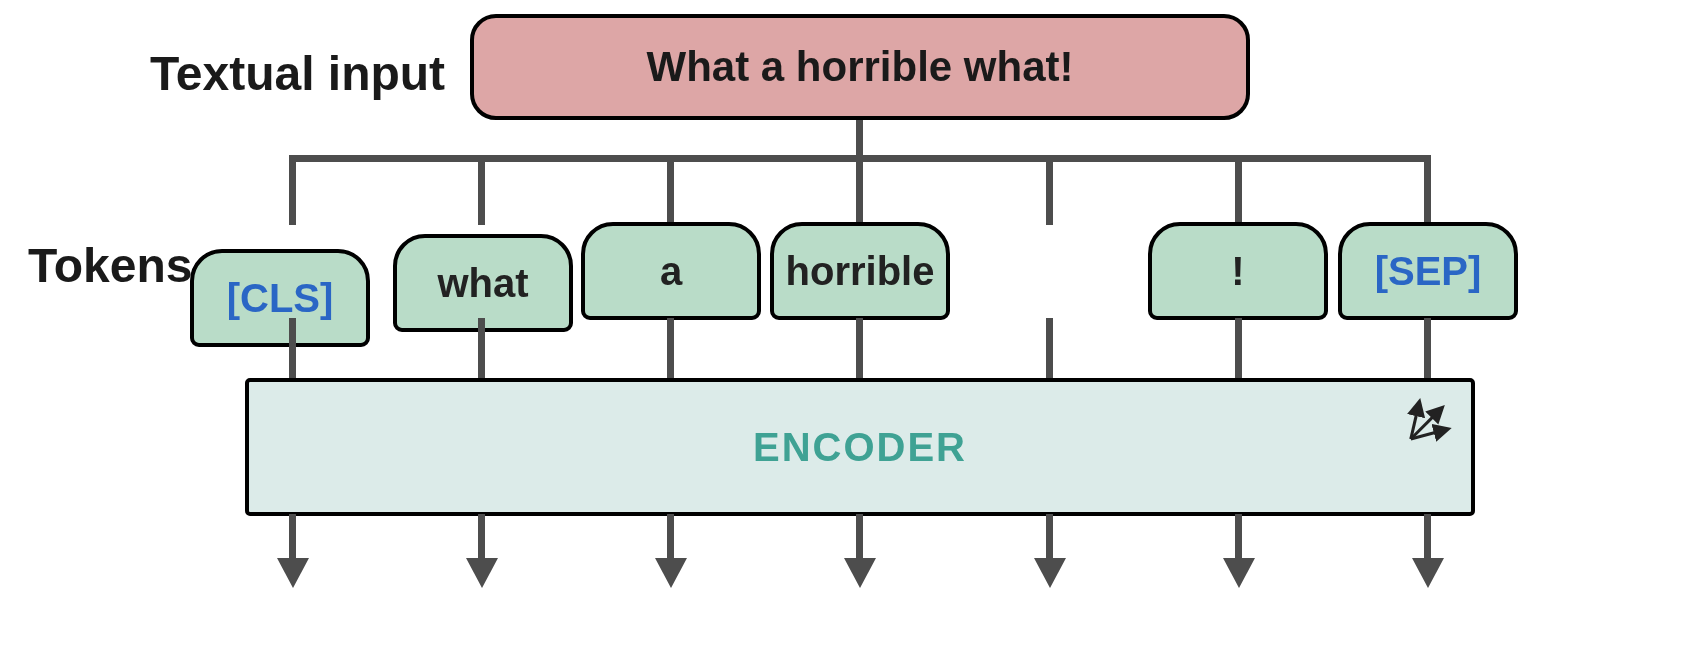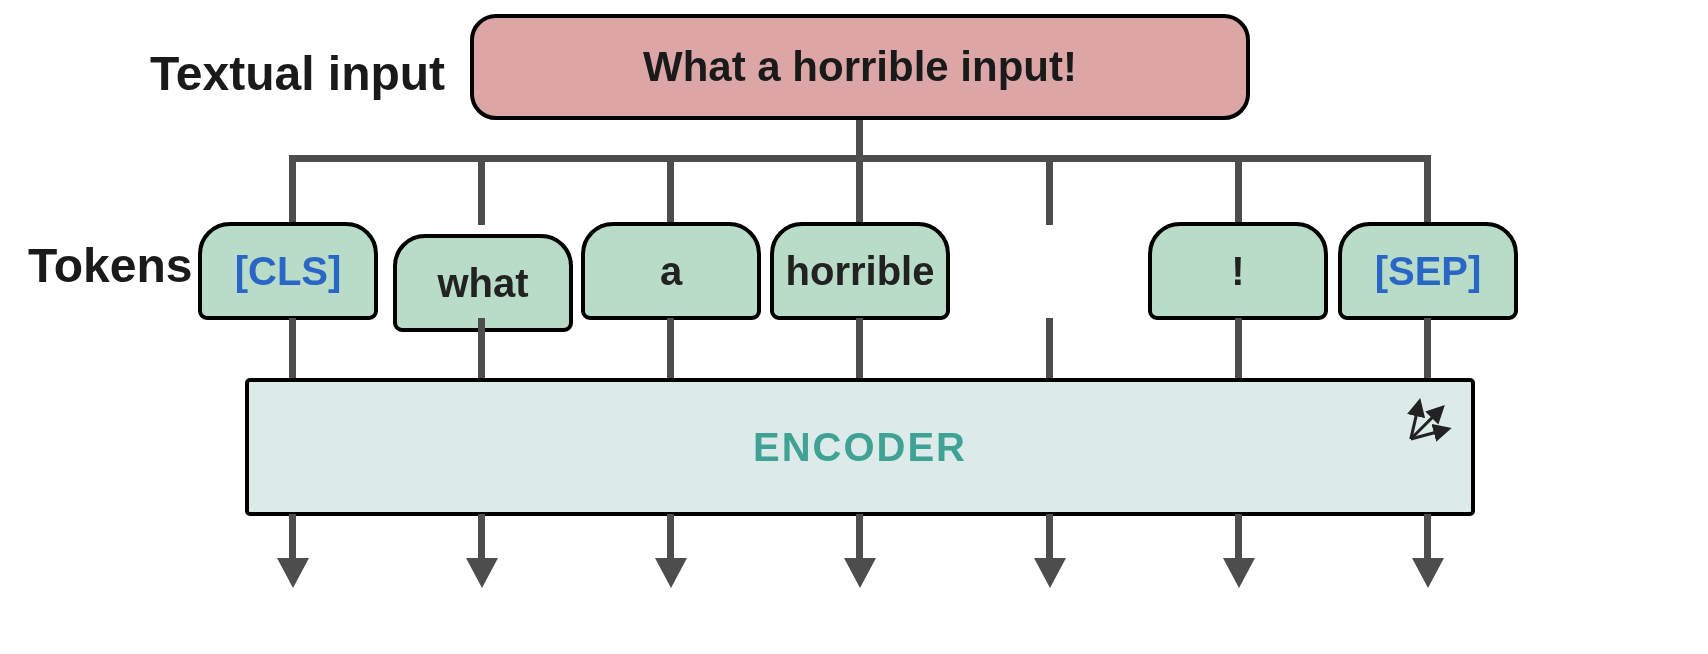--- a/index.html
+++ b/index.html
@@ -86,38 +86,38 @@
   }
 </style>
 </head>
 <body>
 
 <div class="canvas">
 
   <div class="side-label" style="left:150px;top:46px;">Textual input</div>
 
   <div class="input-box">
-    <span class="txt">What a horrible input!</span>
+    <span class="txt">What a horrible what!</span>
   </div>
 
   <div class="vline" style="left:856px;top:120px;width:7px;height:40px;"></div>
 
   <div class="hline" style="left:289px;top:155px;width:1142px;height:7px;"></div>
 
   <div class="vline" style="left:289px;top:155px;width:7px;height:70px;"></div>
   <div class="vline" style="left:478px;top:155px;width:7px;height:70px;"></div>
   <div class="vline" style="left:667px;top:155px;width:7px;height:70px;"></div>
   <div class="vline" style="left:856px;top:155px;width:7px;height:70px;"></div>
   <div class="vline" style="left:1046px;top:155px;width:7px;height:70px;"></div>
   <div class="vline" style="left:1235px;top:155px;width:7px;height:70px;"></div>
   <div class="vline" style="left:1424px;top:155px;width:7px;height:70px;"></div>
 
   <div class="side-label" style="left:28px;top:238px;">Tokens</div>
 
-  <div class="token" style="left:198px;">
+  <div class="token" style="left:190px;margin-top:27px;">
     <span class="txt" style="color: rgb(42, 102, 197);">[CLS]</span>
   </div>
   <div class="token" style="left:393px;margin-top:12px;">
     <span class="txt">what</span>
   </div>
   <div class="token" style="left:581px;">
     <span class="txt">a</span>
   </div>
   <div class="token" style="left:770px;">
     <span class="txt">horrible</span>

